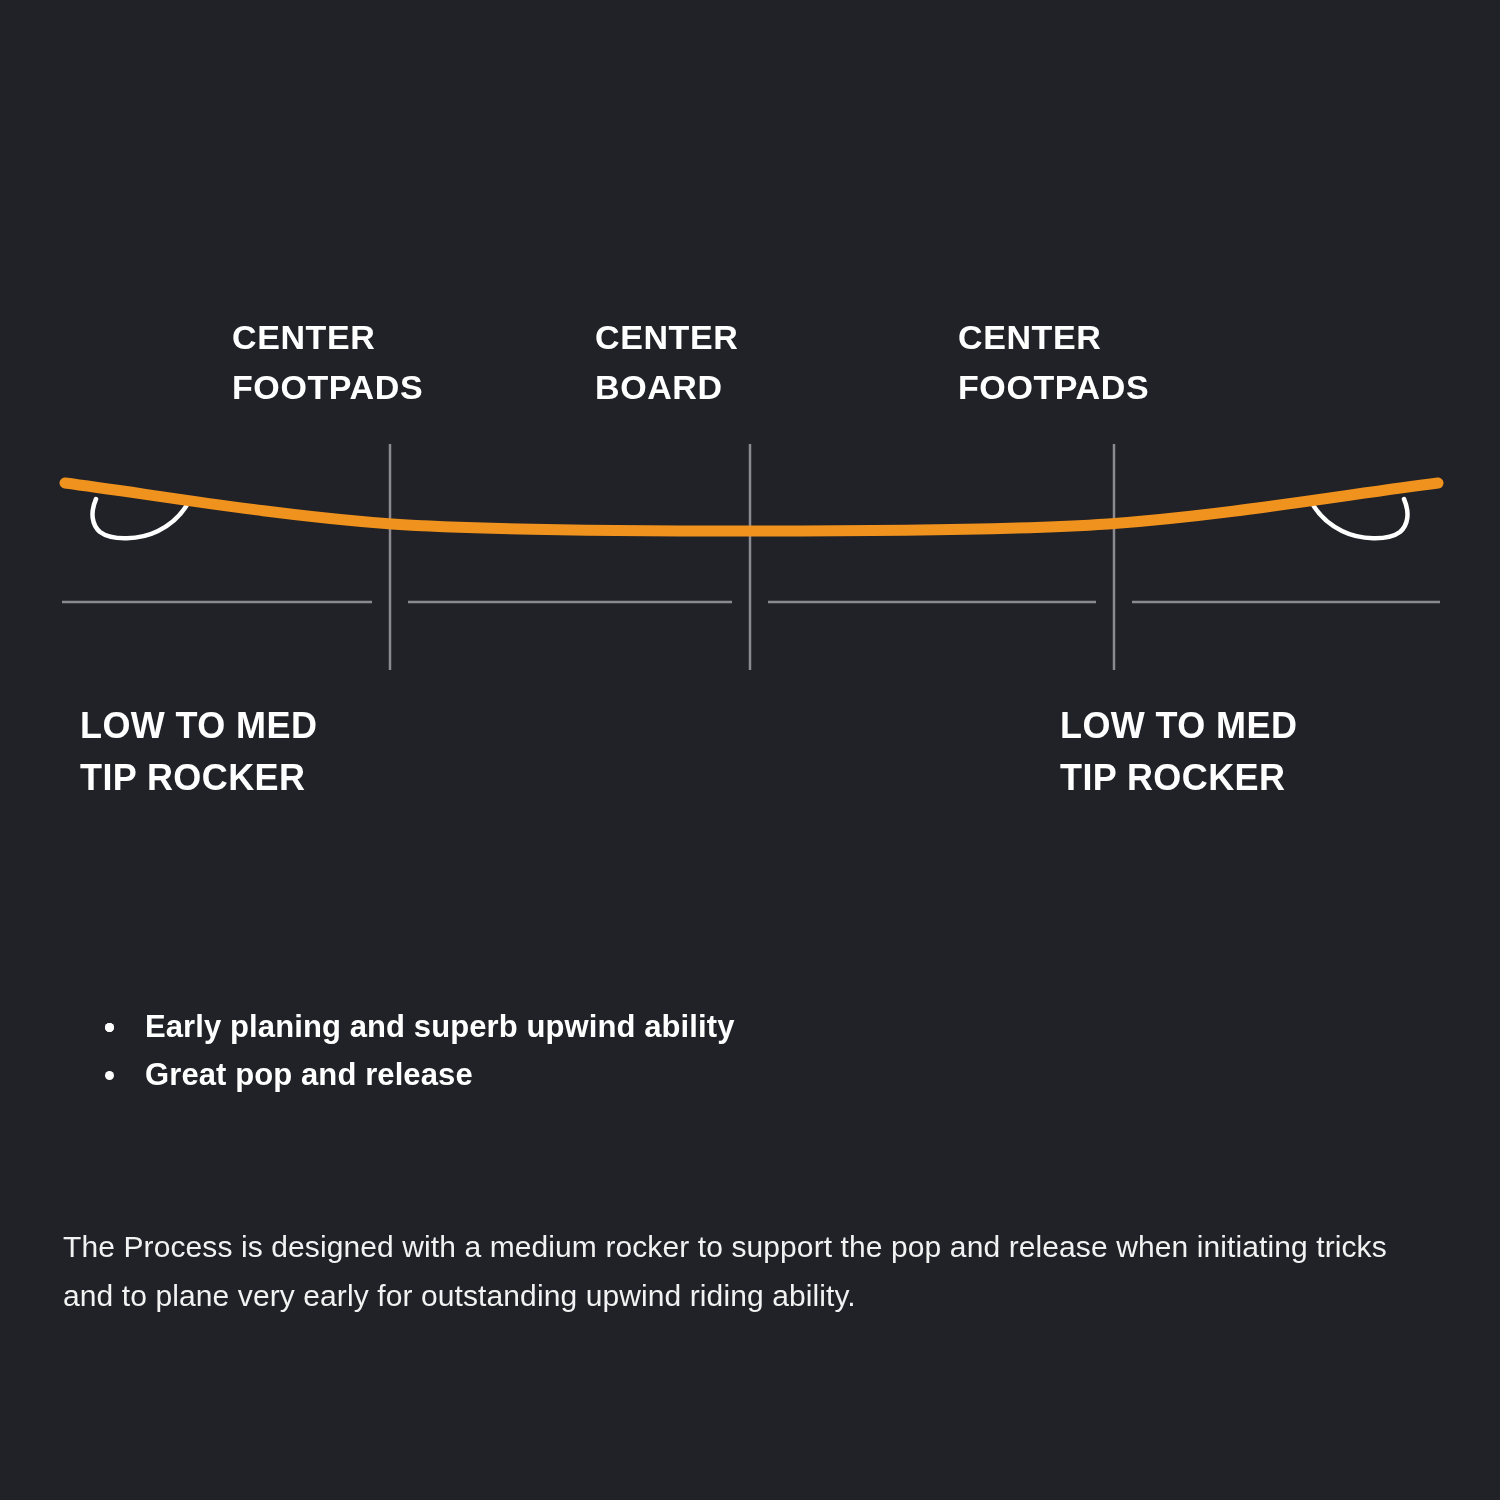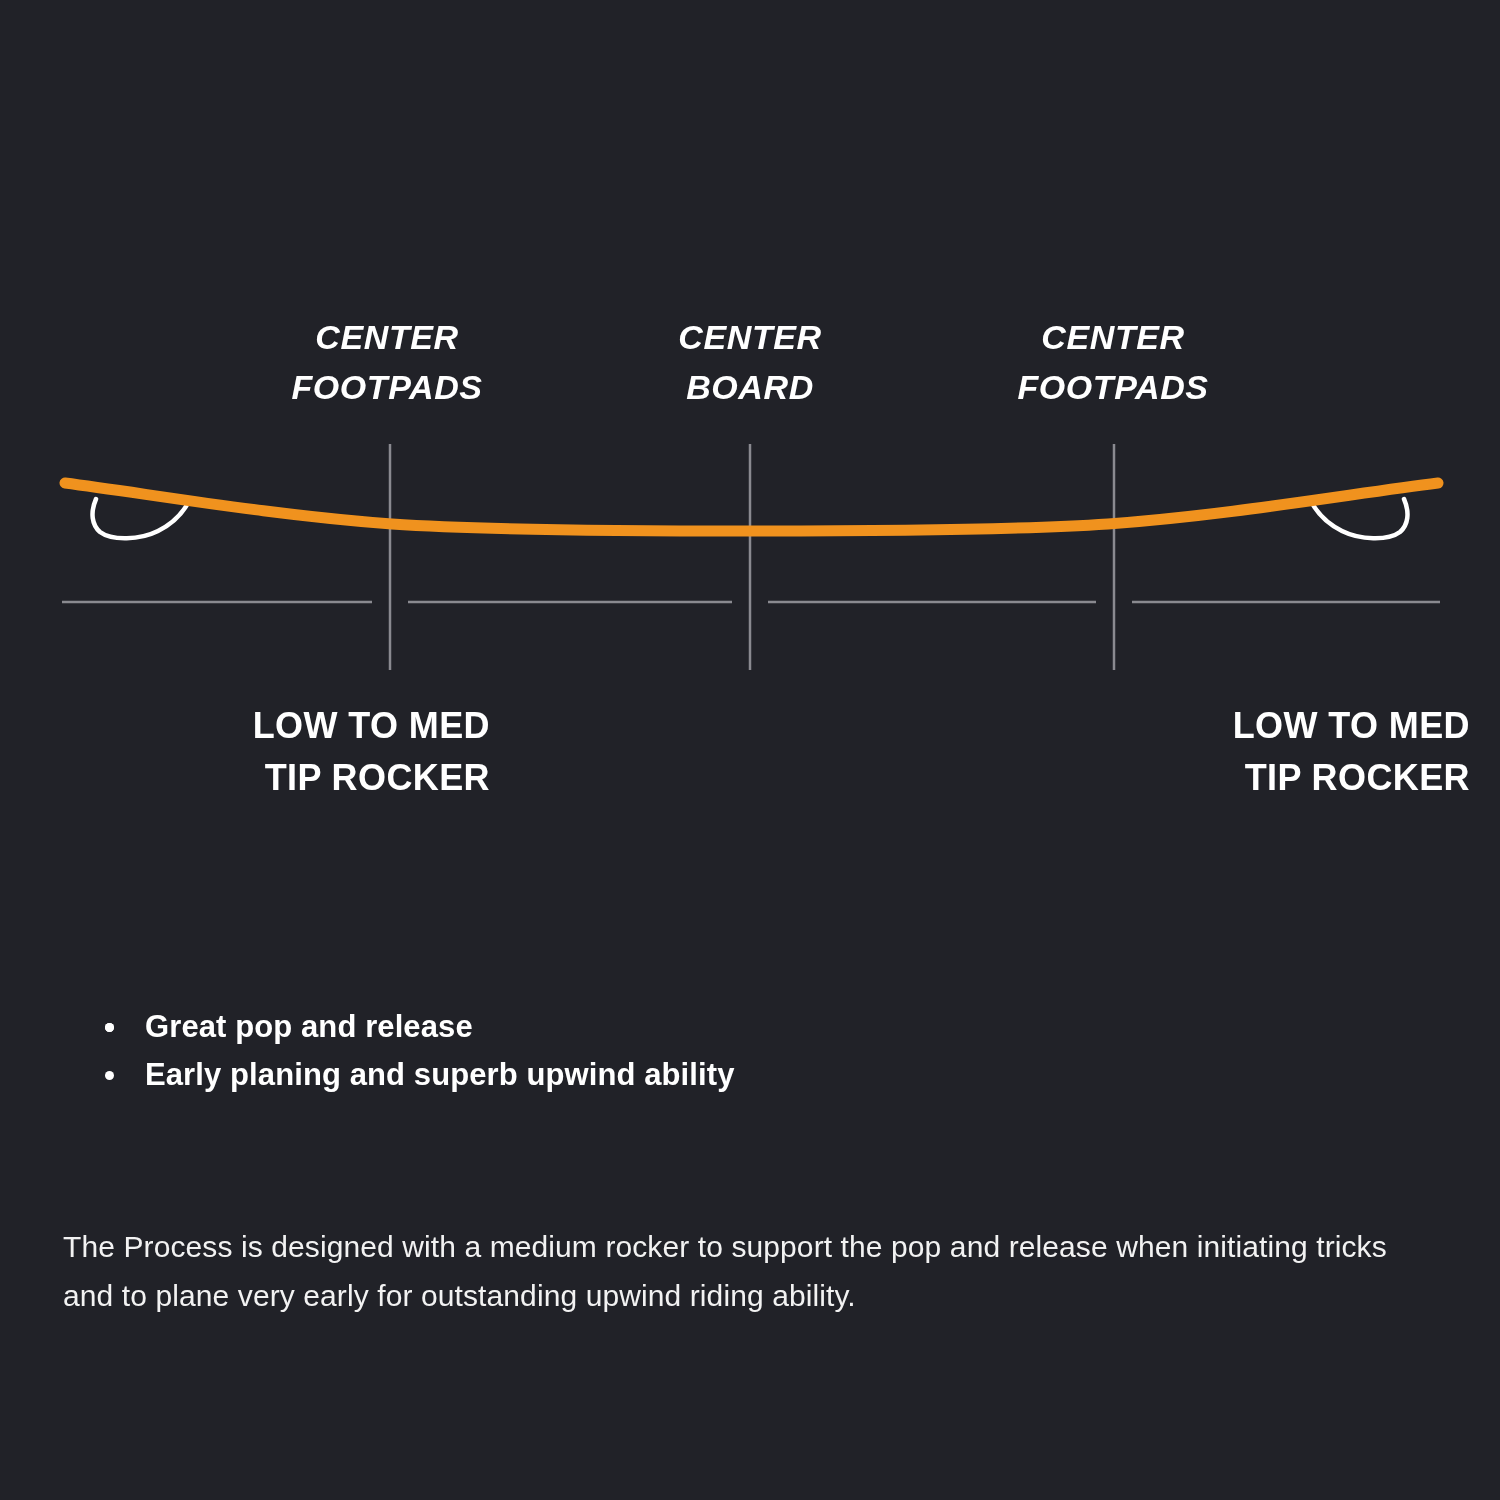--- a/index.html
+++ b/index.html
@@ -37,37 +37,35 @@
     left: 0;
     top: 0;
     width: 1500px;
     height: 830px;
     display: block;
   }
 
   
   .top-label {
     position: absolute;
-    text-align: center;
     color: #ffffff;
     font-weight: 700;
     font-size: 34px;
     line-height: 50px;
     letter-spacing: 0.6px;
     white-space: pre-line;
-    font-style: italic;
   }
   .top-label-0 { left: 232px; top: 312px; width: 310px; }
   .top-label-1 { left: 595px; top: 312px; width: 310px; }
   .top-label-2 { left: 958px; top: 312px; width: 310px; }
 
   
   .bot-label {
     position: absolute;
-    text-align: right;
+    text-align: left;
     color: #ffffff;
     font-weight: 700;
     font-size: 36px;
     line-height: 52px;
     letter-spacing: 0.4px;
     white-space: pre-line;
   }
   .bot-label-0 { left: 80px;  top: 700px; width: 410px; }
   .bot-label-1 { left: 545px; top: 700px; width: 410px; }
   .bot-label-2 { left: 1060px; top: 700px; width: 410px; }
@@ -162,23 +160,23 @@
     <div class="bot-label bot-label-2">LOW TO MED
 TIP ROCKER</div>
   </div>
 
   <ul class="features">
     <li>
       <span class="bullet"></span>
     </li>
     <li>
       <span class="bullet"></span>
-      <span>Great pop and release</span>
+      <span>Early planing and superb upwind ability</span>
     </li>
     <li>
       <span class="bullet"></span>
-      <span>Early planing and superb upwind ability</span>
+      <span>Great pop and release</span>
     </li>
   </ul>
 
   <p class="description">The Process is designed with a medium rocker to support the pop and release when initiating tricks and to plane very early for outstanding upwind riding ability.</p>
 
 </div>
 
 </body></html>

